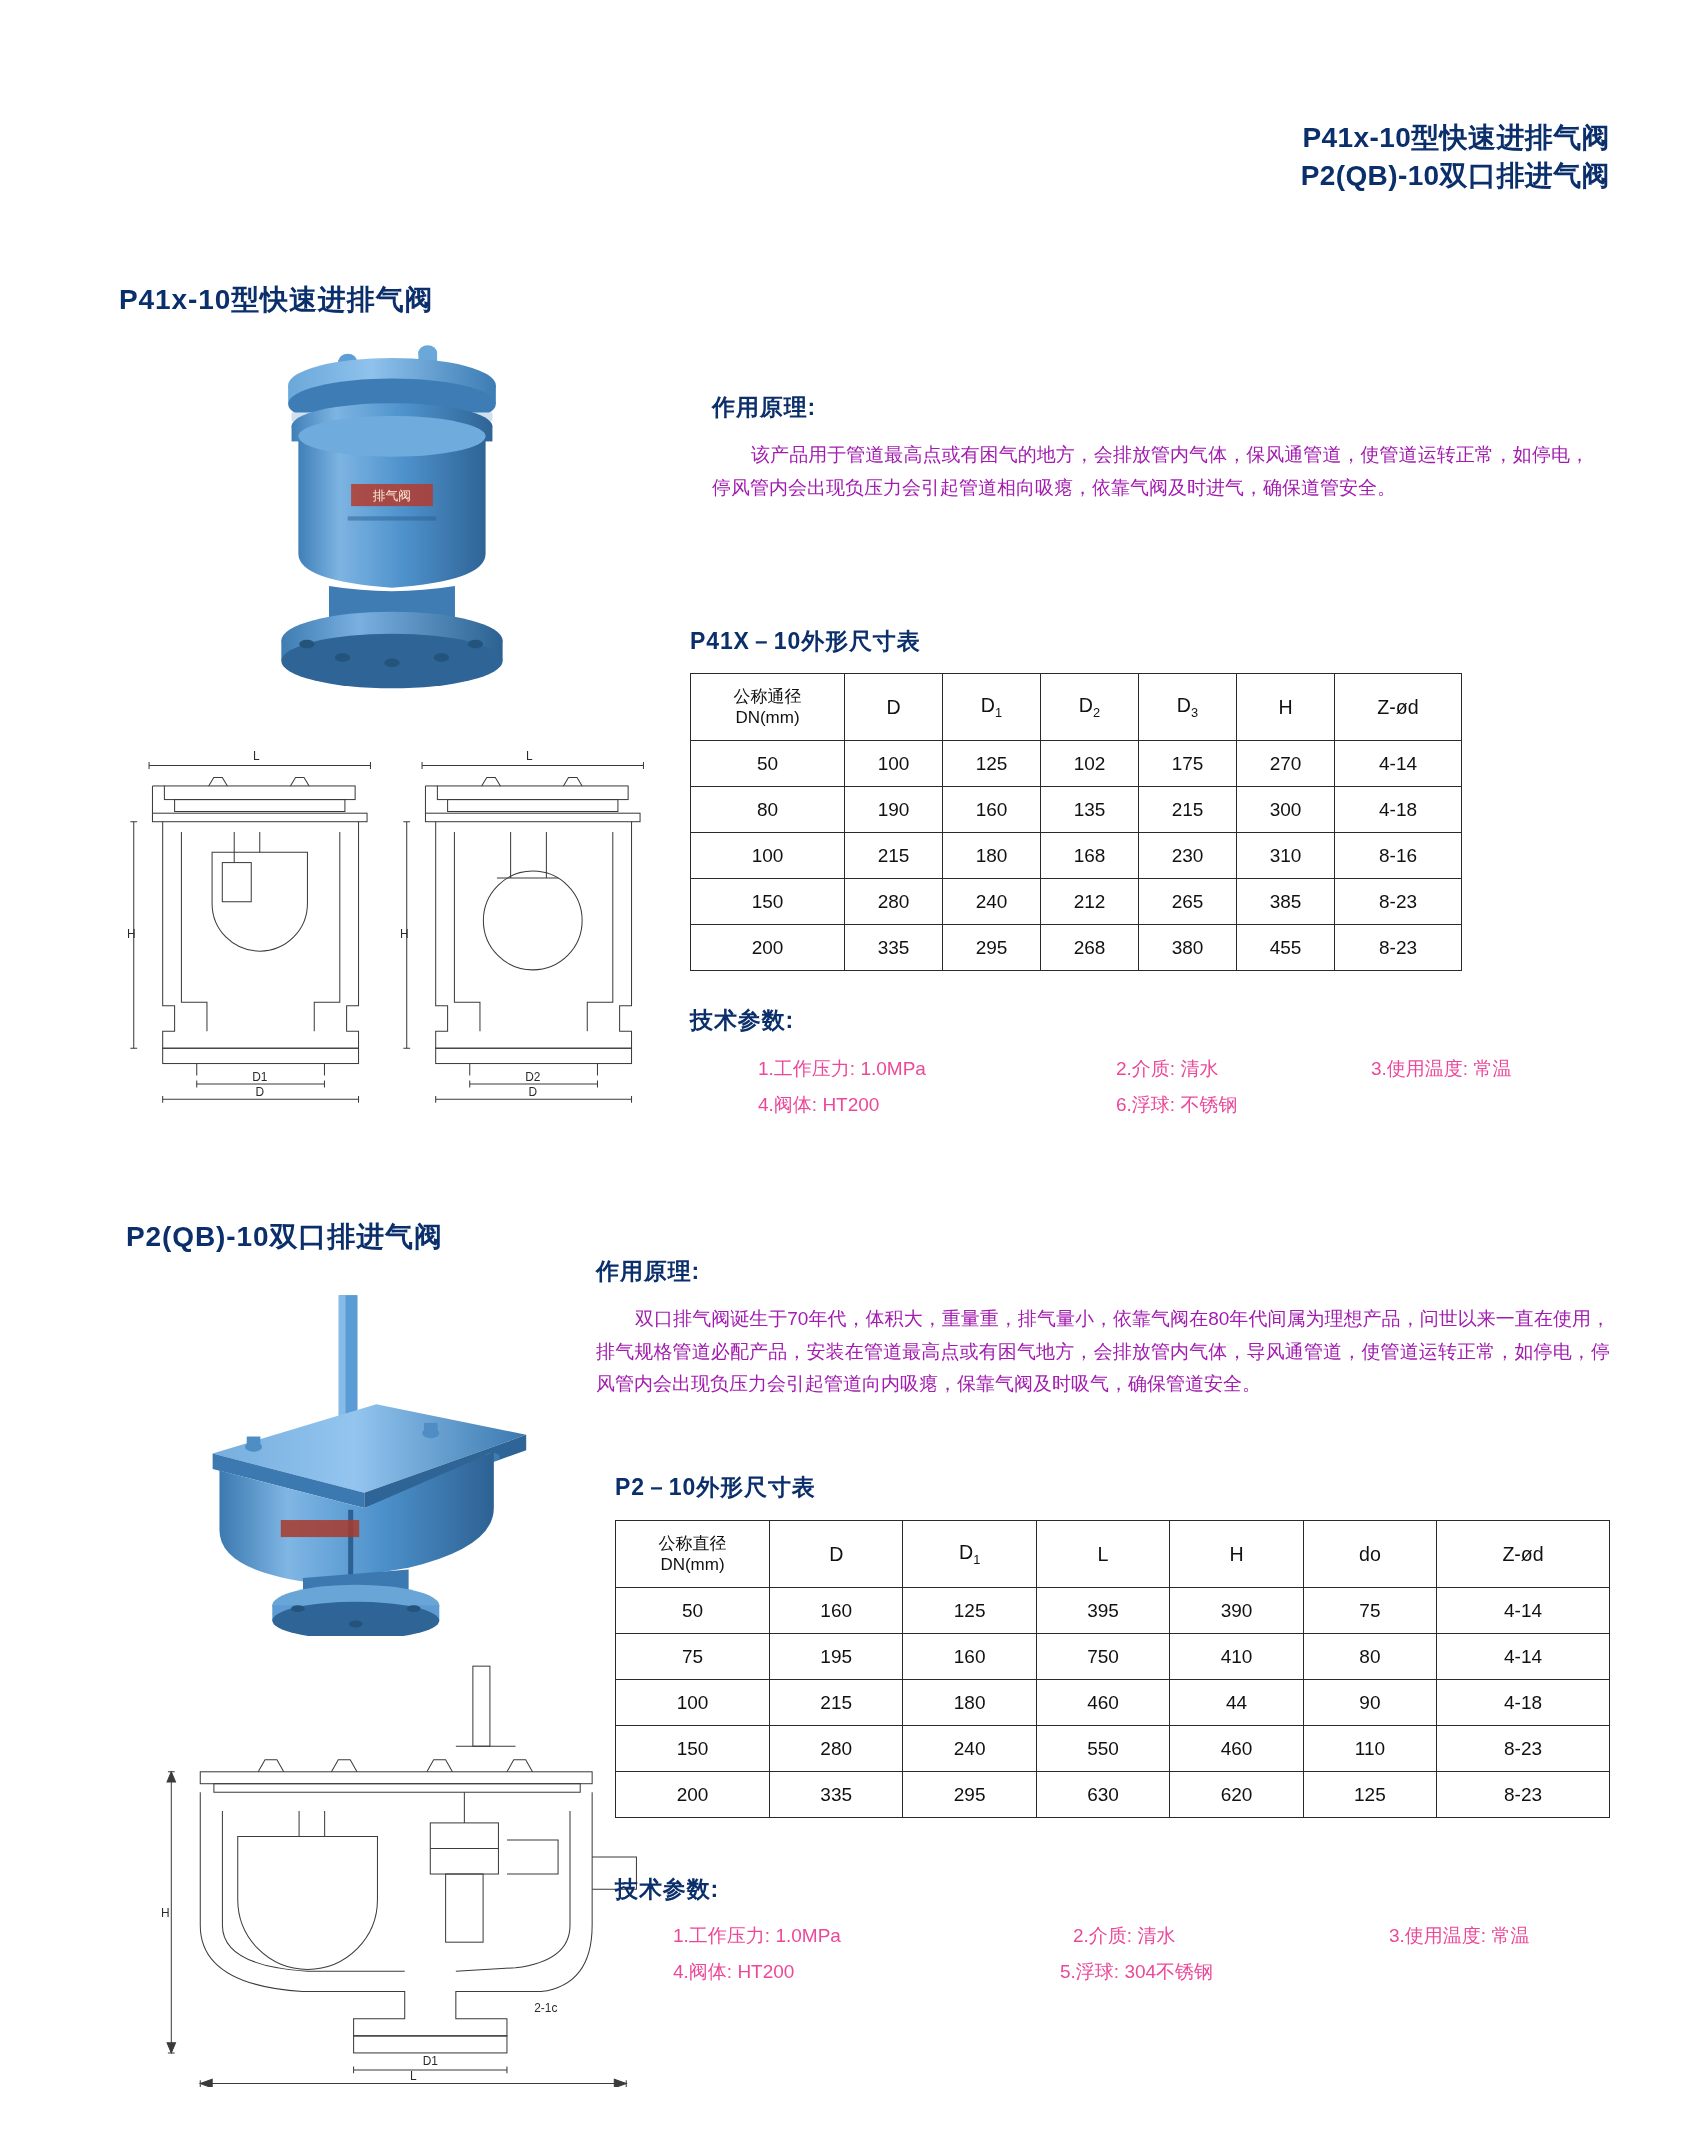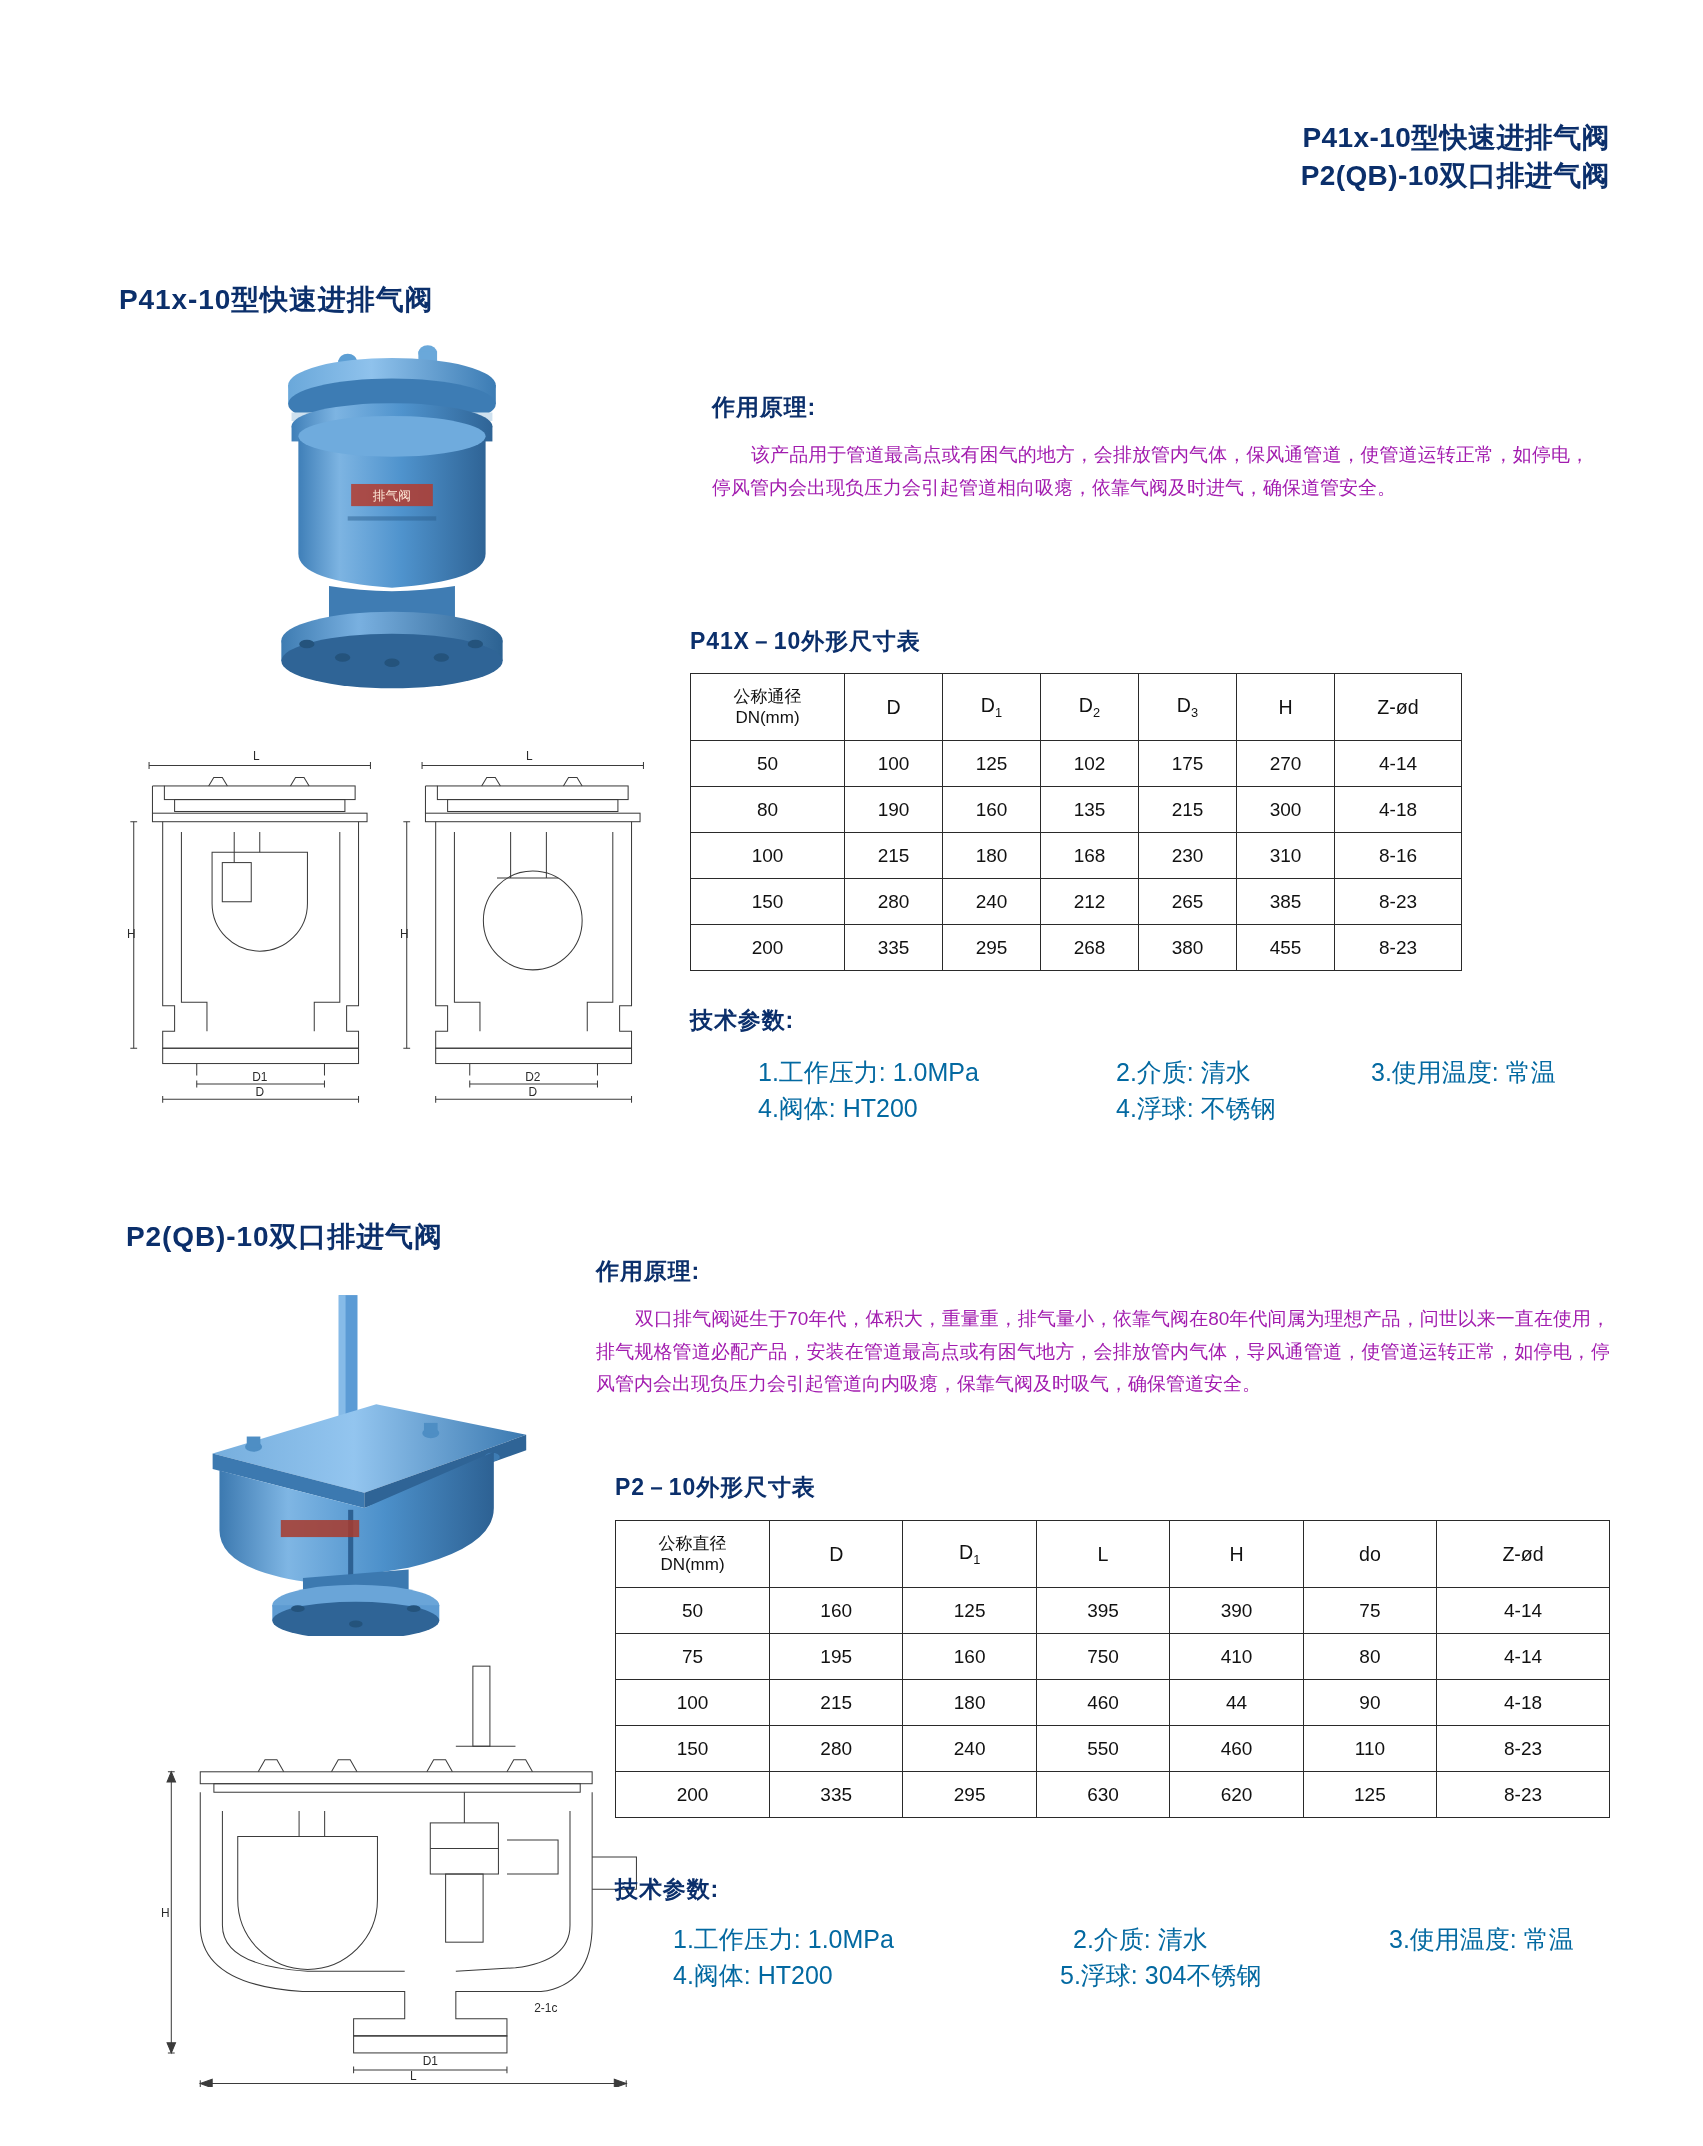--- a/index.html
+++ b/index.html
@@ -80,22 +80,22 @@
   }
   table.dim thead th.first {
     font-size: 17px;
     line-height: 1.25;
   }
   .sub { font-size: 12.8px; vertical-align: sub; }
 
   
   .tech-rows {
     position: absolute;
-    font-size: 25px;
-    color: #0369a1;
+    font-size: 19px;
+    color: #ec4899;
   }
   .tech-rows .row { display: block; position: relative; height: 36px; }
   .tech-rows .c1 { position: absolute; left: 0; }
   .tech-rows .c2 { position: absolute; }
   .tech-rows .c3 { position: absolute; }
 
   
   .photo { position: absolute; }
 
   .drawing {
@@ -330,21 +330,21 @@
 
 <div class="blue-head" style="top:1005px; left:690px;">技术参数:</div>
 <div class="tech-rows" id="tech1" style="top:1056px; left:758px; width:852px;">
     <div class="row">
       <span class="c1">1.工作压力: 1.0MPa</span>
       <span class="c2" style="left: 358px;">2.介质: 清水</span>
       <span class="c3" style="left: 613px;">3.使用温度: 常温</span>
     </div>
     <div class="row">
       <span class="c1">4.阀体: HT200</span>
-      <span class="c2" style="left: 358px;">4.浮球: 不锈钢</span>
+      <span class="c2" style="left: 358px;">6.浮球: 不锈钢</span>
     </div>
   </div>
 
 <div class="section-title" id="sec2-title">P2(QB)-10双口排进气阀</div>
 
 <div class="photo" style="top:1295px; left:153px;">
   <svg width="409" height="341" viewBox="0 0 480 400">
     <defs>
       <linearGradient id="b2" x1="0" y1="0" x2="1" y2="0">
         <stop offset="0" stop-color="#3c79b0"></stop>

